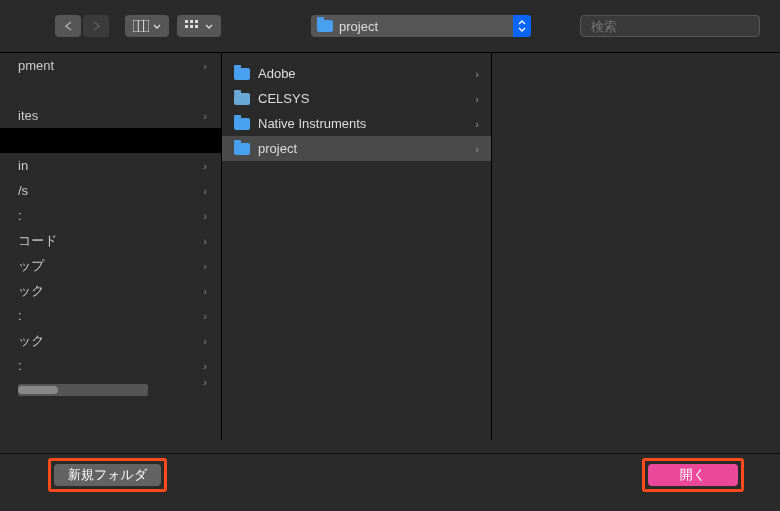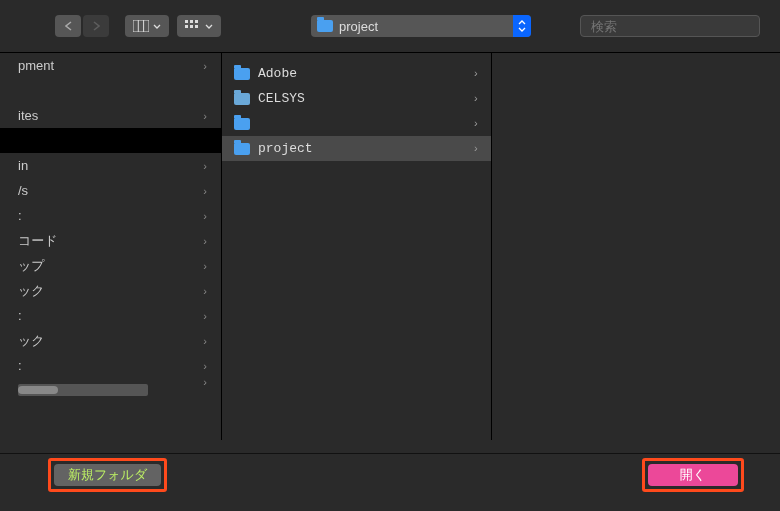--- a/index.html
+++ b/index.html
@@ -103,42 +103,41 @@
 
 .column {
   width: 270px;
   border-right: 1px solid #000;
   padding-top: 8px;
 }
 .col-item {
   display: flex; align-items: center;
   height: 25px; padding: 0 12px;
   gap: 8px;
-  font-family: Liberation Mono, monospace;
 }
 .col-item.selected { background: #4a4a4a; }
 .col-item .chev { margin-left: auto; color: #999; font-size: 11px; }
 
 .preview { flex: 1; }
 
 
 .footer {
   position: absolute;
   left: 0; right: 0; bottom: 16px;
   height: 42px;
   border-top: 1px solid #111;
   display: flex; align-items: center;
   padding: 0 36px 0 48px;
   gap: 12px;
 }
 .btn {
   height: 22px; padding: 0 14px;
   background: #636363;
   border: none; border-radius: 4px;
-  color: #bef264; font-size: 13px;
+  color: #ffffff; font-size: 13px;
   display: flex; align-items: center; justify-content: center;
 }
 .btn.primary { background: #ec4899; color: #fff; min-width: 90px; }
 .spacer { flex: 1; }
 .highlight {
   border: 3px solid #ff4a1c;
   border-radius: 3px;
   padding: 3px;
 }
 
@@ -284,20 +283,21 @@
         <span>Adobe</span>
         <span class="chev">›</span>
       </div>
       <div class="col-item">
         <span class="folder dim"></span>
         <span>CELSYS</span>
         <span class="chev">›</span>
       </div>
       <div class="col-item">
         <span class="folder"></span>
+        <span>Native Instruments</span>
         <span class="chev">›</span>
       </div>
       <div class="col-item selected">
         <span class="folder"></span>
         <span>project</span>
         <span class="chev">›</span>
       </div>
     </div>
   <div class="preview"></div>
 </div>

